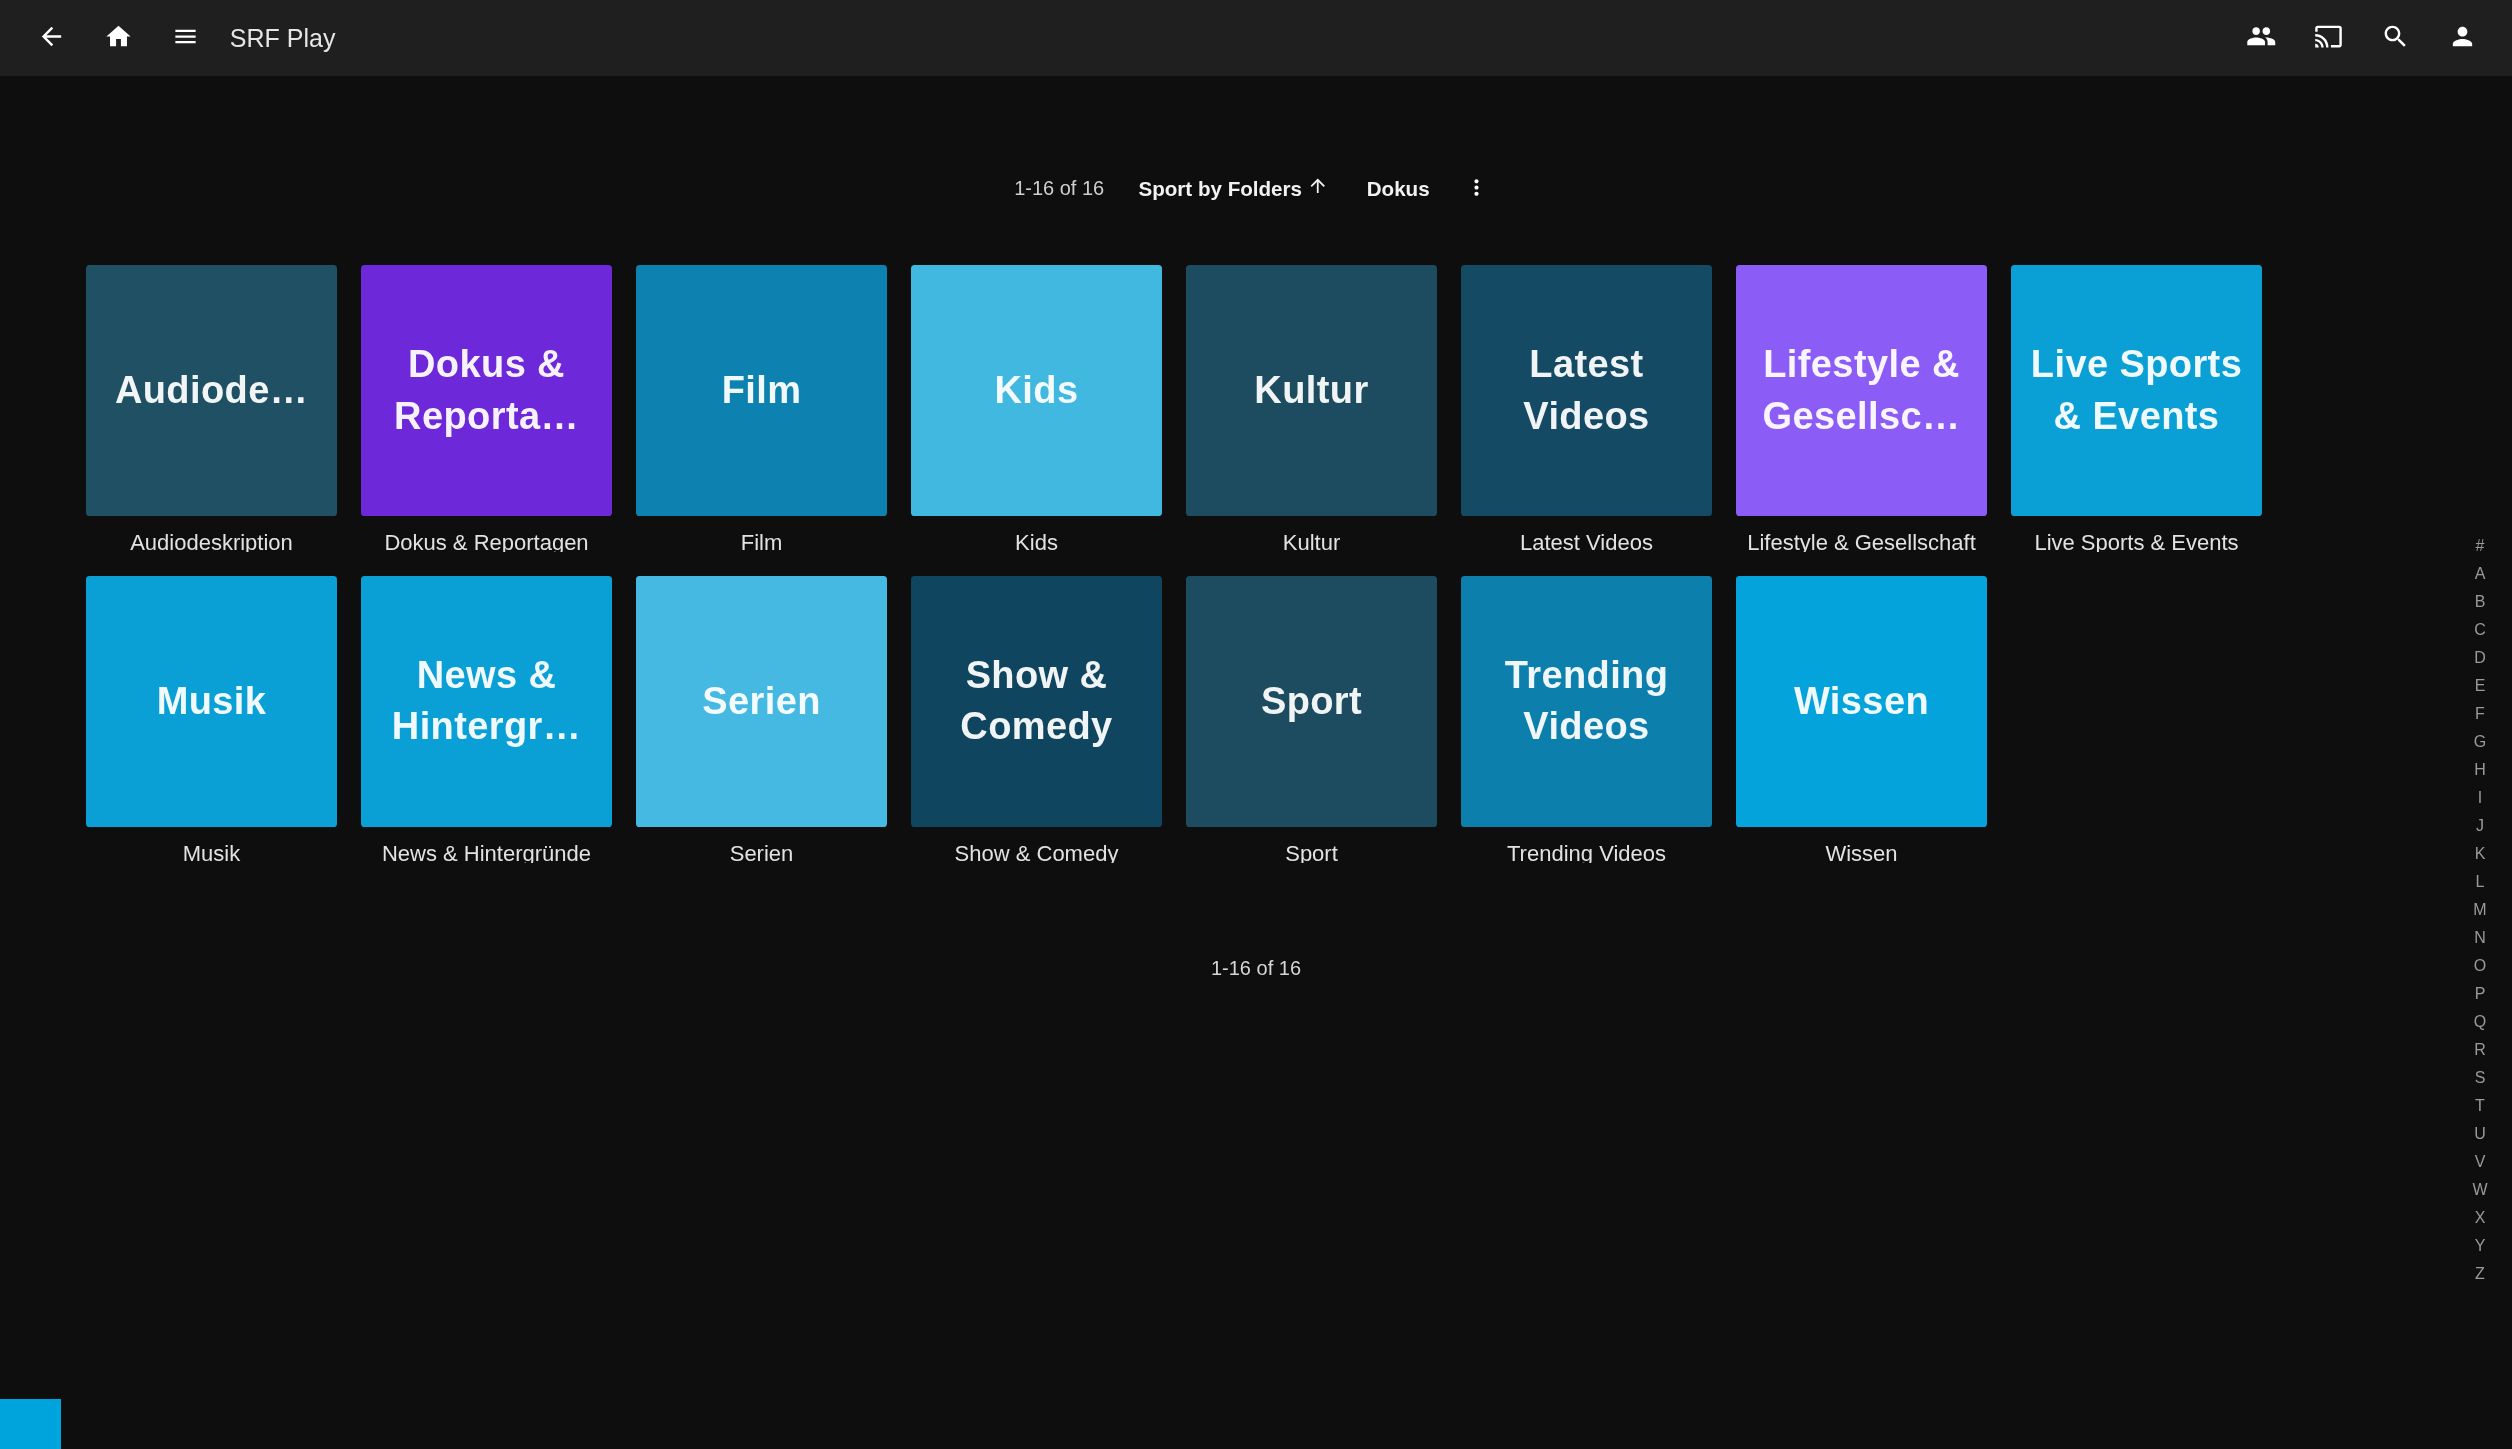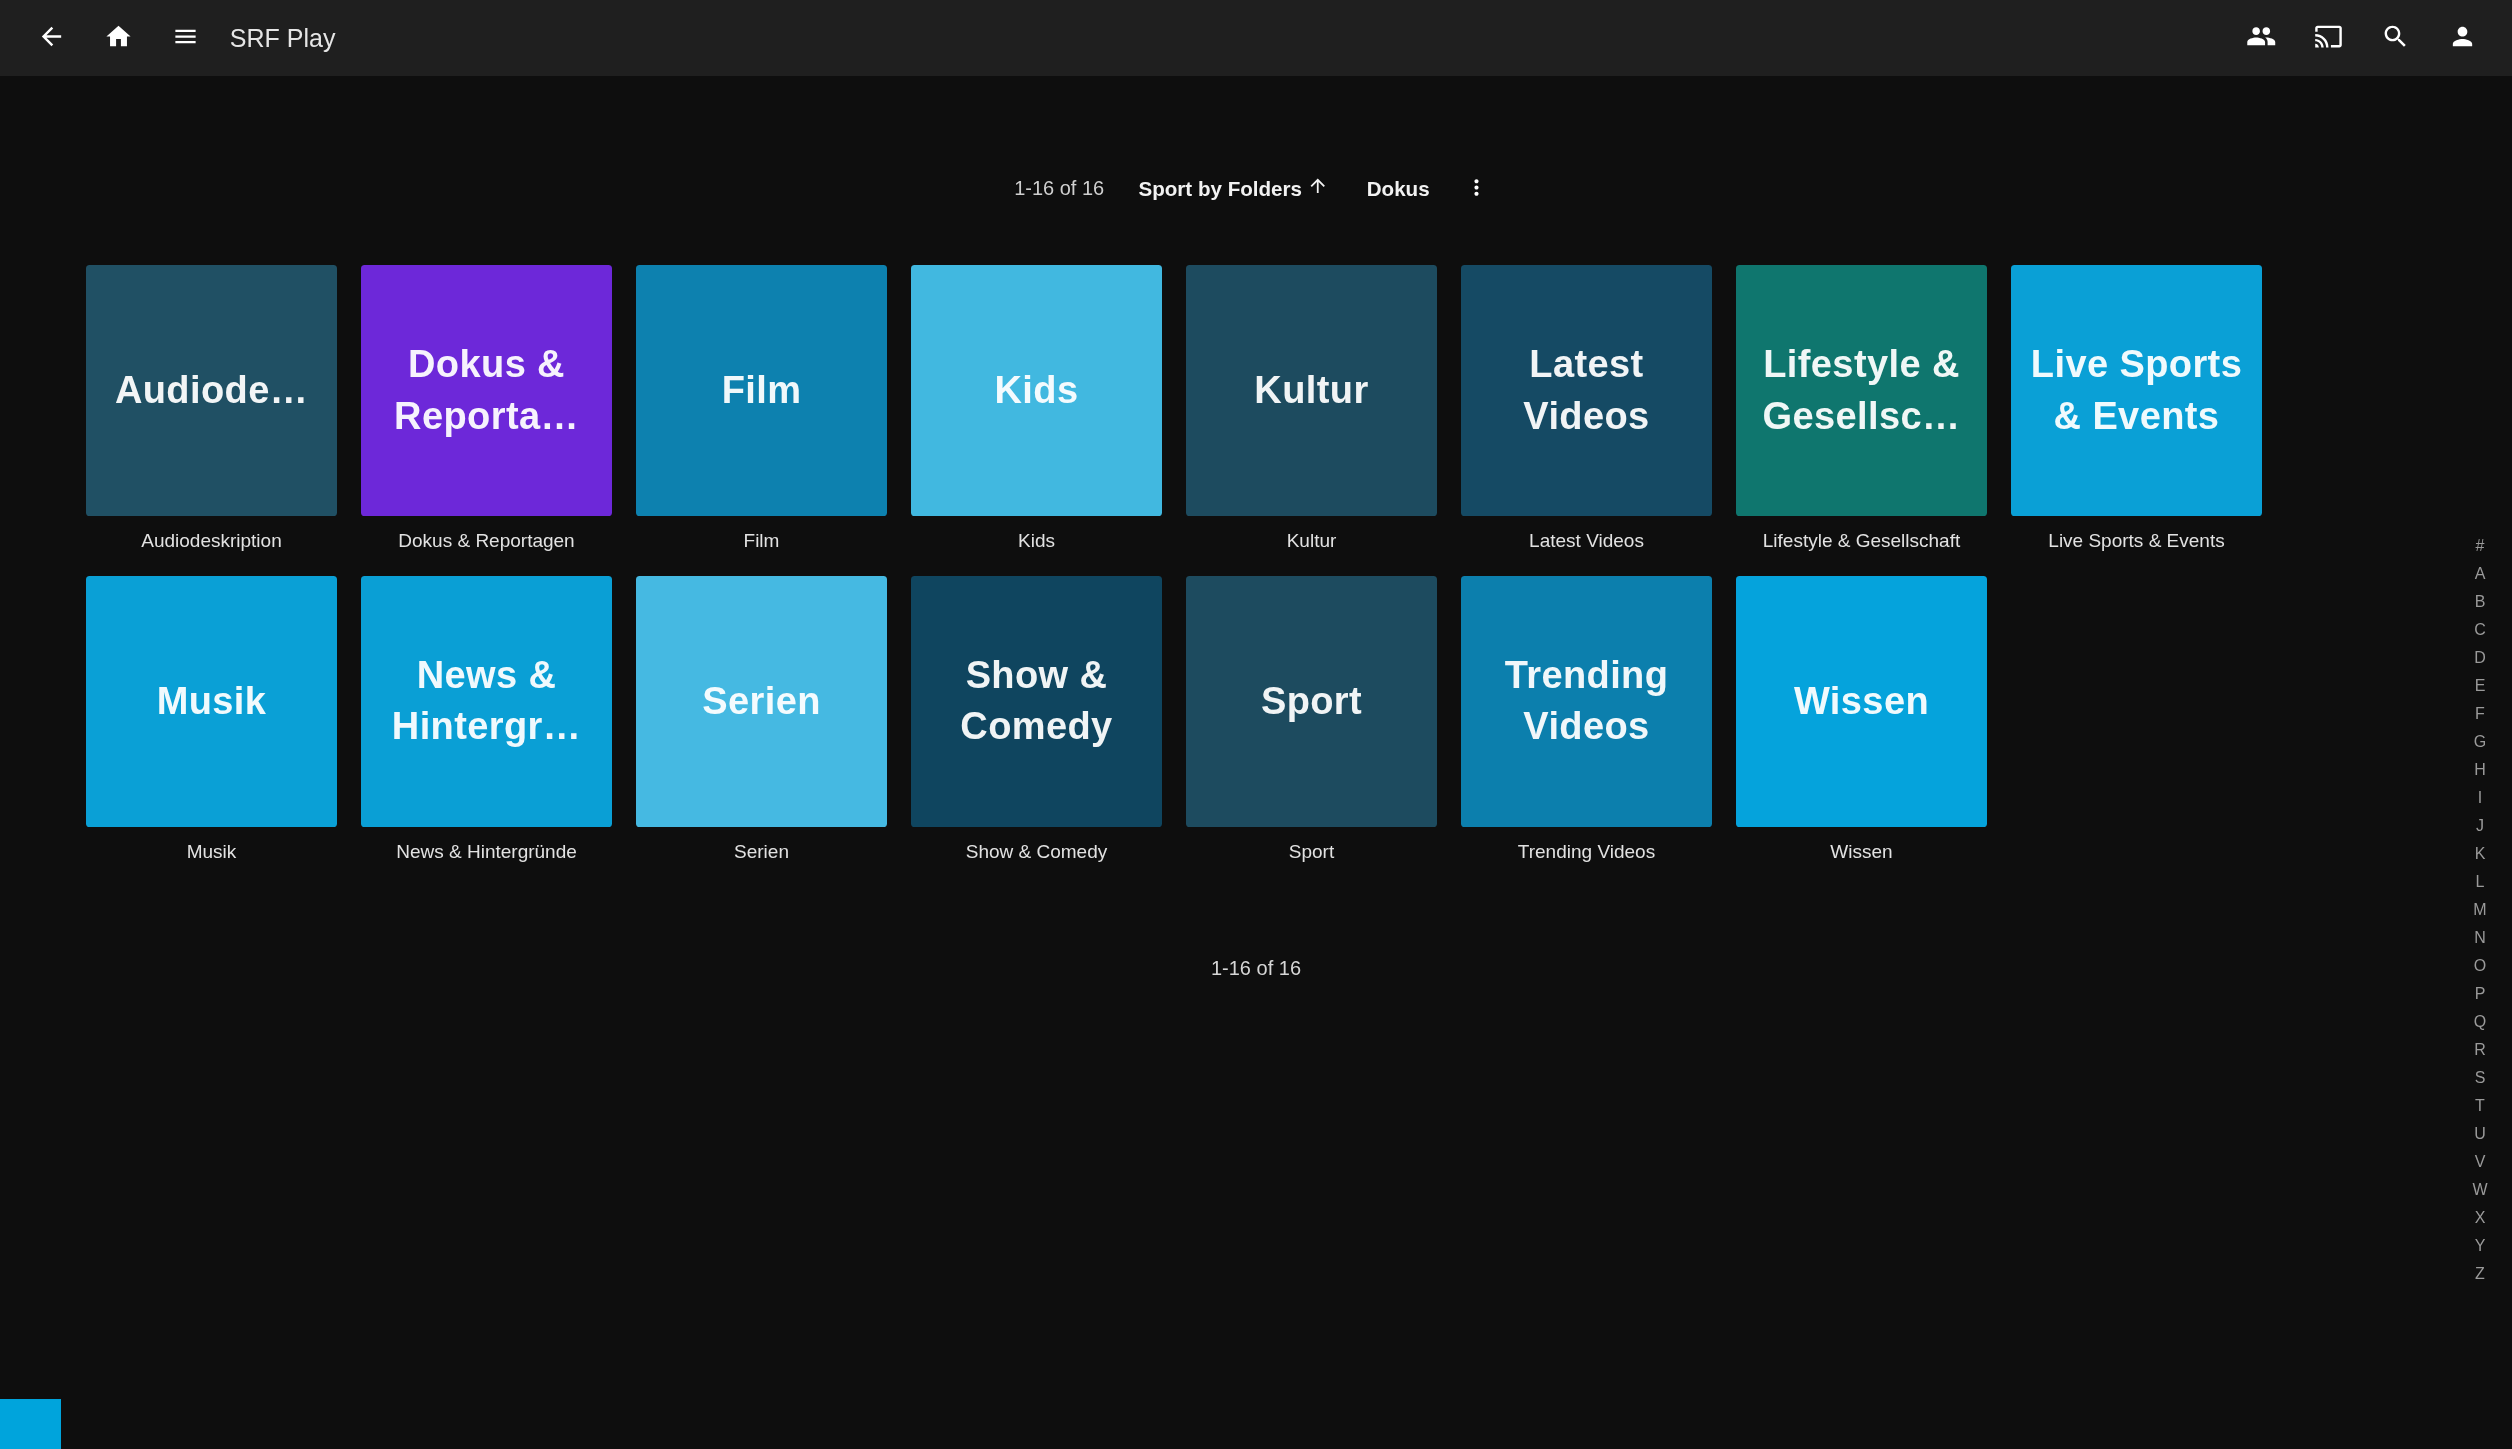--- a/index.html
+++ b/index.html
@@ -87,21 +87,21 @@
     font-size: 38px;
     font-weight: 600;
     line-height: 1.35;
     color: rgba(255,255,255,0.94);
     letter-spacing: 0.4px;
     word-break: break-word;
   }
   .caption {
     margin-top: 14.4px;
     height: 21.5px;
-    font-size: 19px;
+    font-size: 22px;
     color: #e2e2e2;
     text-align: center;
     white-space: nowrap;
     overflow: hidden;
     text-overflow: ellipsis;
   }
 
   
   .footer-count {
     margin-top: 94px;
@@ -257,21 +257,21 @@
   </div>
 
   <div class="cell">
     <div class="tile" style="background: rgb(21, 74, 100);">
       <span class="tile-label">Latest Videos</span>
     </div>
     <div class="caption">Latest Videos</div>
   </div>
 
   <div class="cell">
-    <div class="tile" style="background: #0f766e;">
+    <div class="tile" style="background: #8b5cf6;">
       <span class="tile-label">Lifestyle &amp; Gesellsc…</span>
     </div>
     <div class="caption">Lifestyle &amp; Gesellschaft</div>
   </div>
 
   <div class="cell">
     <div class="tile" style="background: rgb(10, 160, 214);">
       <span class="tile-label">Live Sports &amp; Events</span>
     </div>
     <div class="caption">Live Sports &amp; Events</div>

